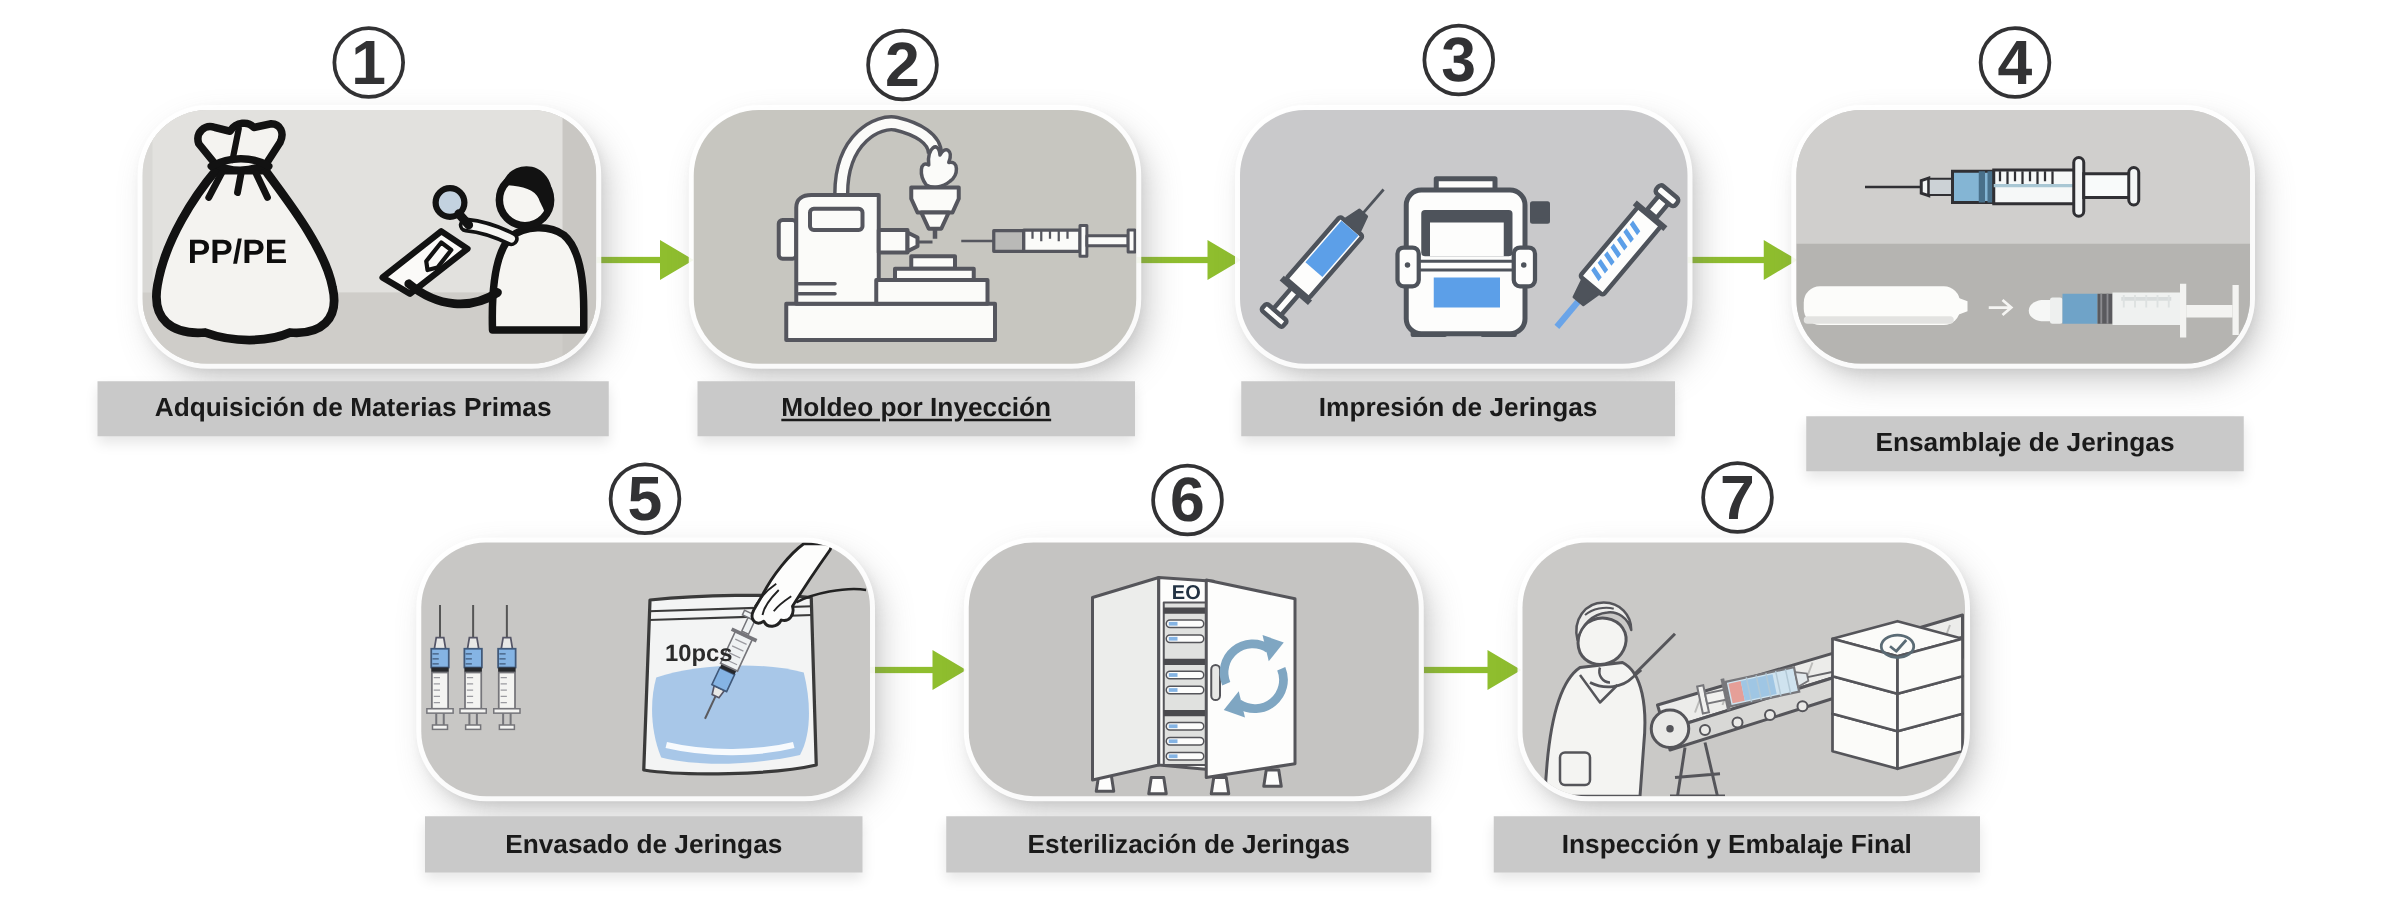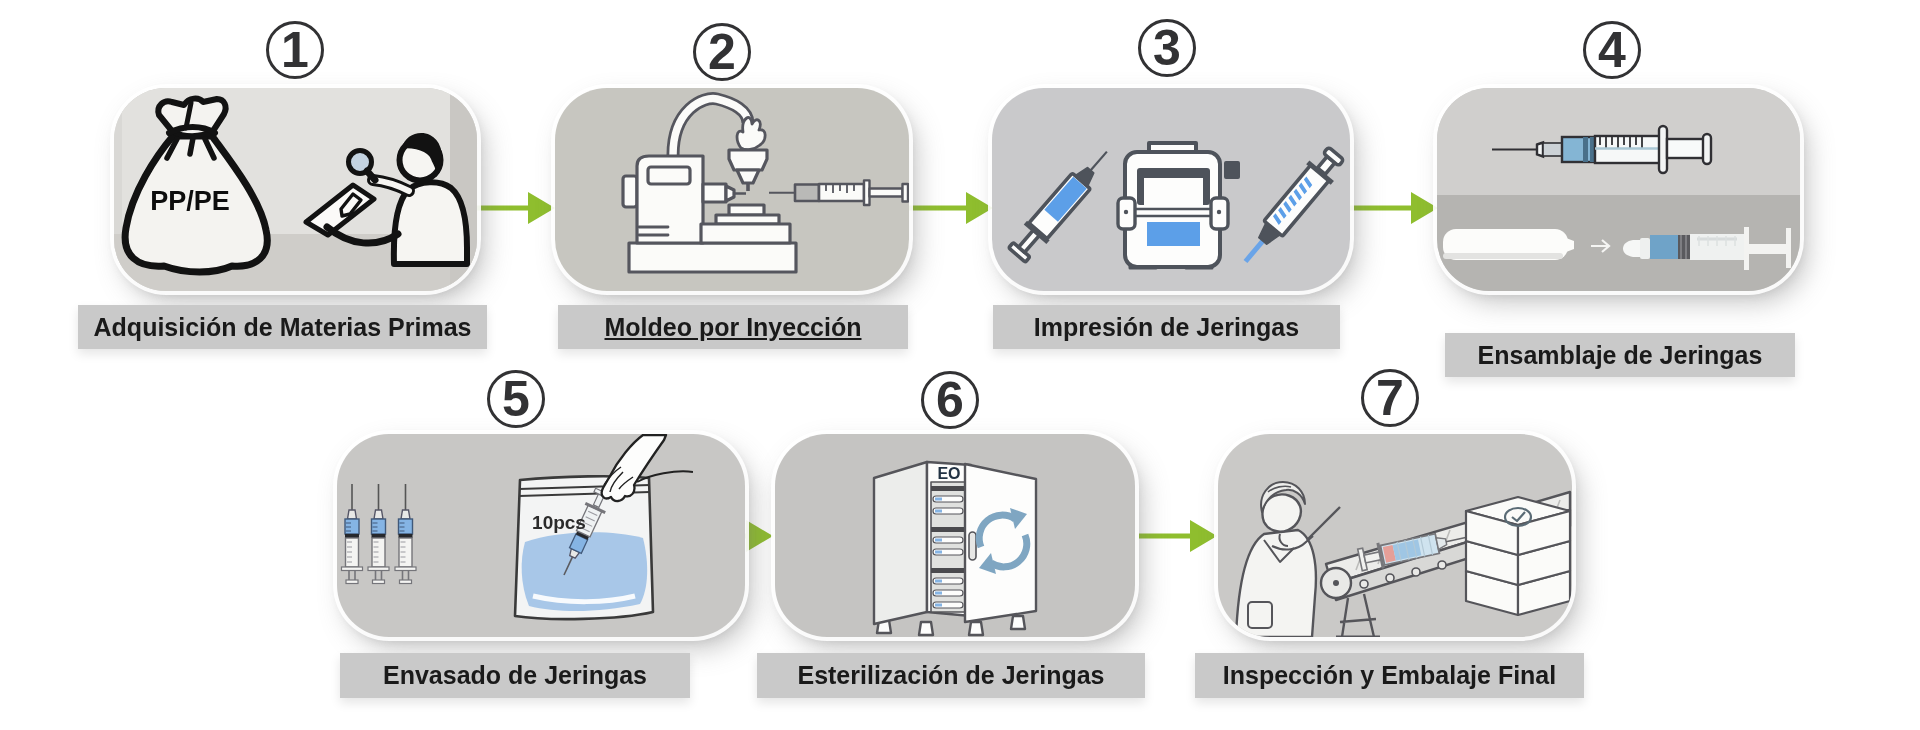--- a/index.html
+++ b/index.html
@@ -7,21 +7,21 @@
   .stage{position:relative;width:1920px;height:730px;background:#ffffff;overflow:hidden;
          font-family:"Liberation Sans",sans-serif;-webkit-font-smoothing:antialiased;}
   .num{position:absolute;width:58px;height:58px;border:3.5px solid #323234;border-radius:50%;
        color:#323234;font-weight:bold;font-size:50px;text-align:center;line-height:52px;
        background:#fff;-webkit-font-smoothing:antialiased;}
   .card{position:absolute;border-radius:52px;overflow:hidden;
         box-shadow:0 0 0 4px rgba(255,255,255,0.9), 8px 12px 26px rgba(110,110,110,0.38),
                    2px 4px 10px rgba(130,130,130,0.20);}
   .card svg{position:absolute;left:0;top:0;}
   .lbl{position:absolute;height:44px;background:#c9c9c9;color:#1a1a1a;font-weight:bold;
-       font-size:25px;text-align:center;line-height:44px;white-space:nowrap;
+       font-size:21px;text-align:center;line-height:44px;white-space:nowrap;
        box-shadow:0 5px 10px rgba(0,0,0,0.10);}
   .arrow{position:absolute;}
 </style>
 </head>
 <body>
 <div class="stage">
 
   <div class="num" style="left:266px;top:21px;">1</div>
   <div class="num" style="left:693px;top:23px;">2</div>
   <div class="num" style="left:1138px;top:19px;">3</div>
@@ -194,21 +194,21 @@
         <path d="M244,147 L244,171 M249,147 L249,171" stroke="#8b8b8f" stroke-width="1.5" fill="none"></path>
         <rect x="253" y="146" width="56" height="26" fill="#eff1f0"></rect>
         <path d="M260,151 L300,151" stroke="#d8dcdc" stroke-width="3" fill="none"></path>
         <path d="M262,148 L262,158 M271,148 L271,158 M280,148 L280,158 M289,148 L289,158 M298,148 L298,158" stroke="#dde1e1" stroke-width="1.5" fill="none"></path>
         <rect x="307" y="139" width="5" height="43" fill="#f3f3f1"></rect>
         <rect x="312" y="156" width="37" height="10" fill="#f3f3f1"></rect>
         <rect x="349" y="140" width="5" height="40" fill="#f3f3f1"></rect>
       </g>
     </svg>
   </div>
-  <div class="card" id="card5" style="left:337px;top:434px;width:408px;height:203px;background:#c8c7c5;">
+  <div class="card" id="card5" style="left:337px;top:434px;width:359px;height:203px;background:#c8c7c5;">
     <svg width="356" height="203" viewBox="0 0 356 203">
 
       <g id="vsyr">
         <g transform="translate(15,0)">
           <path d="M0,50 L0,76" stroke="#555" stroke-width="1.6" fill="none"></path>
           <polygon points="-3,76 3,76 4.5,85 -4.5,85" fill="#e8e8e6" stroke="#556" stroke-width="1.4"></polygon>
           <rect x="-7" y="85" width="14" height="15" fill="#85b4e4" stroke="#40597a" stroke-width="1.4"></rect>
           <path d="M-6,89 L-1,89 M-6,93 L-1,93 M-6,97 L-1,97" stroke="#40597a" stroke-width="1" fill="none"></path>
           <rect x="-7" y="100" width="14" height="4" fill="#26282c"></rect>
           <rect x="-6.5" y="104" width="13" height="29" fill="#f4f4f2" stroke="#75757a" stroke-width="1.4"></rect>

